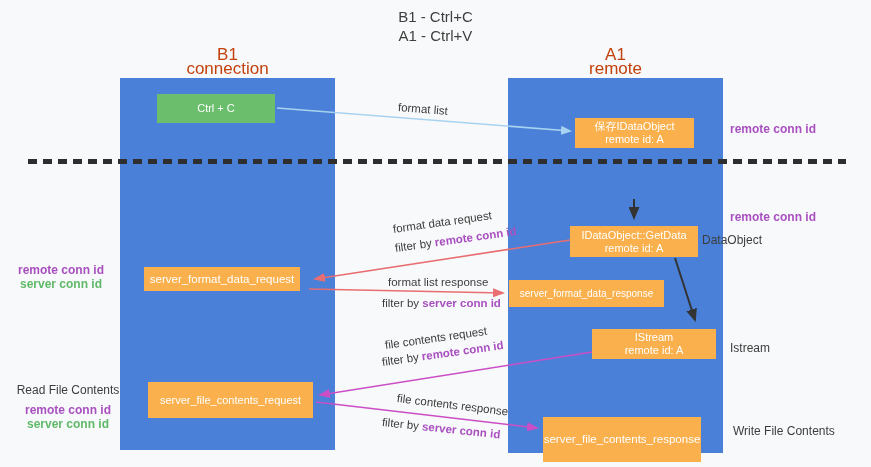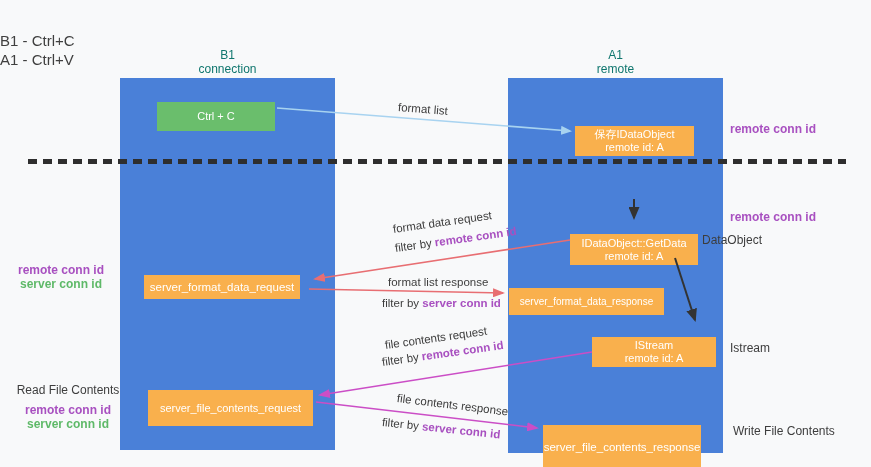--- a/index.html
+++ b/index.html
@@ -6,42 +6,41 @@
   body{
     width:871px;height:467px;overflow:hidden;
     background:#f8f9fa;
     font-family:"Liberation Sans", sans-serif;
     color:#3d3d3d;
   }
   .stage{position:relative;width:871px;height:467px;}
   .abs{position:absolute;}
 
   
-  .title{left:0;top:7px;width:871px;font-size:15px;line-height:19px;color:#3f3f3f;margin-top:24px;}
-
-  
-  .col-header{width:215px;text-align:center;font-size:12px;line-height:14px;color:#0f766e;}
+  .title{left:0;top:7px;width:871px;text-align:center;font-size:15px;line-height:19px;color:#3f3f3f;}
+
+  
+  .col-header{width:215px;text-align:center;font-size:17px;line-height:14px;color:#c2410c;}
 
   
   .column{background:var(--column-blue);}
   .col-left{left:120px;top:78px;width:215px;height:372px;}
   .col-right{left:508px;top:78px;width:215px;height:375px;}
 
   
   .dashed-line{
     left:28px;top:159px;width:818px;height:5px;
     background:repeating-linear-gradient(90deg,#2e2e2e 0 9px,transparent 9px 15px);
   }
 
   
   .node{
     color:#ffffff;font-size:11px;line-height:13px;text-align:center;
     display:flex;flex-direction:column;justify-content:center;align-items:center;
     box-sizing:border-box;
-    margin-top:8px;
   }
   .green{background:var(--green-box);}
   .orange{background:var(--orange-box);}
 
   .box-ctrl-c{left:157px;top:94px;width:118px;height:29px;}
   .box-save{left:575px;top:118px;width:119px;height:30px;}
   .box-ctrl-v{left:575px;top:171px;width:119px;height:27px;}
   .box-getdata{left:570px;top:226px;width:128px;height:31px;}
   .box-fmt-req{left:144px;top:267px;width:156px;height:24px;font-size:11.5px;}
   .box-fmt-res{left:509px;top:280px;width:155px;height:27px;font-size:10px;}

